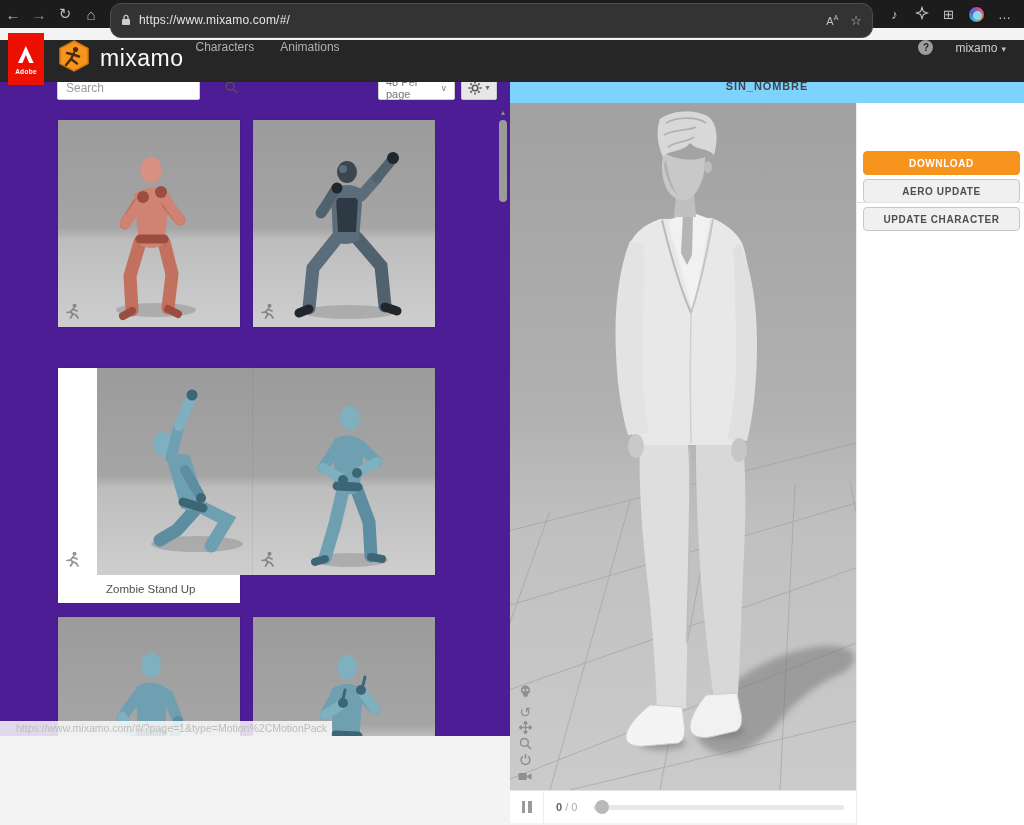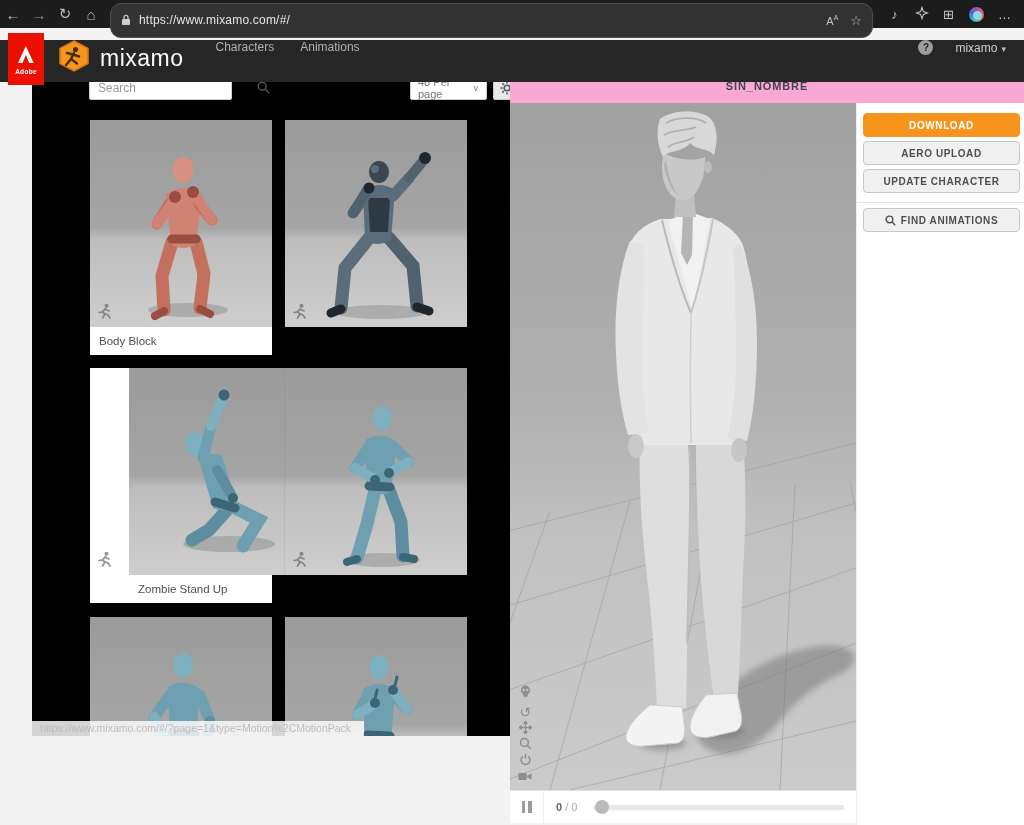--- a/index.html
+++ b/index.html
@@ -30,30 +30,30 @@
   
   .app-header { position:absolute; top:40px; left:0; width:1024px; height:42px; background:#262626;
                 display:flex; align-items:flex-start; z-index:30; }
   .adobe-tab { position:absolute; top:33px; left:8px; width:36px; height:52px; background:#eb1000; z-index:45;
                display:flex; flex-direction:column; align-items:center; justify-content:center; cursor:pointer; }
   .adobe-tab svg { display:block; }
   .adobe-word { color:#fff; font-size:6.5px; font-weight:bold; margin-top:3px; letter-spacing:.3px; }
   .brand { display:flex; align-items:center; margin-left:57px; cursor:pointer; }
   .hex { margin-right:9px; }
   .brand-name { color:#fafafa; font-size:23px; font-weight:500; letter-spacing:.5px; }
-  .main-nav { display:flex; margin-left:32px; gap:26px; }
+  .main-nav { display:flex; margin-left:12px; gap:26px; }
   .nav-item { color:#b0b0b0; font-size:12px; cursor:pointer; }
   .hdr-right { margin-left:auto; display:flex; align-items:center; gap:22px; padding-right:18px; }
   .help-btn { width:15px; height:15px; border-radius:50%; background:#9d9d9d; color:#262626;
               font-size:10px; font-weight:bold; text-align:center; line-height:15px; cursor:pointer; }
   .user-menu { color:#cfcfcf; font-size:12px; cursor:pointer; }
   .user-menu .caret { font-size:9px; color:#bdbdbd; margin-left:4px; }
 
   
-  .left-panel { position:absolute; top:70px; left:0; width:510px; height:666px; background:#000000; overflow:hidden;margin-left:32px; }
+  .left-panel { position:absolute; top:70px; left:0; width:510px; height:666px; background:#4c1d95; overflow:hidden; }
   .search-box { position:absolute; left:57px; top:5px; width:143px; height:25px; background:#fff;
                 border:1px solid #cfcfcf; border-radius:2px; display:flex; align-items:center; }
   .search-box input { border:none; outline:none; flex:1; font-size:12px; color:#444; padding:0 4px 0 8px;
                       font-family:inherit; background:transparent; }
   .search-box input::placeholder { color:#9b9b9b; }
   .search-box .sicon { margin-right:7px; display:inline-flex; cursor:pointer; }
   .per-page { position:absolute; left:378px; top:5px; width:77px; height:25px; background:#fff;
               border:1px solid #cfcfcf; border-radius:2px; display:flex; align-items:center;
               font-size:11px; color:#777; padding:8px 7px; cursor:pointer; }
   .per-page .chev { margin-left:auto; color:#888; font-size:9px; }
@@ -66,37 +66,37 @@
   .card .thumb { width:182px; height:207px; display:block; cursor:pointer; }
   .card .runicon { position:absolute; left:6px; top:183px; opacity:.75; }
   .card .label { height:28px; line-height:28px; padding-left:9px; font-size:11.5px; color:#4f4f4f;
                  background:#fff; white-space:nowrap; overflow:hidden; }
 
   .vscroll { position:absolute; right:2px; top:38px; width:10px; height:717px; }
   .vscroll .up { font-size:7px; color:#8a8a8a; text-align:center; display:block; cursor:pointer; line-height:10px; }
   .vscroll .thumbbar { position:absolute; left:1px; top:12px; width:8px; height:82px; background:#9b9b9b;
                        border-radius:4px; cursor:pointer; }
   .status-pop { position:absolute; left:0; bottom:0; height:15px; width:332px; background:rgba(250,250,250,.85);
-                color:#bcbcbc; font-size:10.5px; line-height:15px; padding-left:8px;
+                color:#bcbcbc; font-size:10.5px; line-height:15px; padding-left:16px;
                 white-space:nowrap; overflow:hidden; z-index:20; }
 
   
-  .right-title { position:absolute; top:70px; left:510px; width:514px; height:33px; background:#f9a8d4;
+  .right-title { position:absolute; top:70px; left:510px; width:514px; height:33px; background:#7dd3fc;
                  text-align:center; line-height:33px; font-size:11px; font-weight:bold; color:#3f454d;
                  letter-spacing:.9px; z-index:5; }
   .viewport { position:absolute; top:103px; left:510px; width:346px; height:687px; cursor:grab; }
   .viewport svg.scene { display:block; }
   .tool-col { position:absolute; top:103px; left:510px; width:30px; z-index:6; }
   .tool { position:absolute; left:7px; width:16px; height:16px; color:#8f8f8f; cursor:pointer;
           display:flex; align-items:center; justify-content:center; font-size:14px; }
 
   .sidebar { position:absolute; top:103px; left:856px; width:168px; height:722px; background:#fff; border-left:1px solid #ececec; }
   .sbtn { position:absolute; left:6px; width:157px; height:24px; border-radius:4px; font-size:10px;
           font-weight:bold; letter-spacing:.6px; color:#4e4e4e; background:#f0f0f0; border:1px solid #c8c8c8;
-          display:flex; align-items:center; justify-content:center; gap:5px; cursor:pointer; }
+          display:flex; align-items:center; justify-content:center; gap:5px; cursor:pointer;margin-top:38px; }
   .sbtn.primary { background:#f7941e; border-color:#f7941e; color:#fff; }
   .sb-divider { position:absolute; left:0; width:168px; height:1px; background:#e2e2e2; }
 
   .playback { position:absolute; top:790px; left:510px; width:346px; height:33px; background:#fff;
               border-top:1px solid #e3e3e3; display:flex; align-items:center; z-index:6; }
   .pause-btn { width:34px; height:33px; display:flex; align-items:center; justify-content:center; gap:3px;
                cursor:pointer; border-right:1px solid #eee; }
   .pause-btn i { display:block; width:3.5px; height:12px; background:#9a9a9a; }
   .frames { font-size:11px; margin-left:12px; color:#aaa; white-space:nowrap; }
   .frames .cur { color:#666; font-weight:bold; }
@@ -253,21 +253,20 @@
             <circle cx="10.5" cy="2.8" r="2" fill="#6f6f6f"></circle>
             <g stroke="#6f6f6f" stroke-width="1.7" fill="none" stroke-linecap="round">
               <path d="M9.5,5.5 L6.5,9 L9,11"></path>
               <path d="M6.5,9 L3,9.5"></path>
               <path d="M9,11 L6.5,15"></path>
               <path d="M9,11 L12,12 L14,15"></path>
               <path d="M9.5,6.5 L13,8"></path>
             </g>
           </svg>
       </span>
-      <div class="label">Body Block</div>
     </div>
 
     <div class="card" style="left:253px; top:50px;">
       <svg class="thumb" viewBox="0 0 182 207">
         <rect width="182" height="207" fill="url(#thumbbg)"></rect>
         <ellipse cx="96" cy="192" rx="46" ry="7" fill="#878787" opacity=".45"></ellipse>
         <g stroke-linecap="round" fill="none">
           <path d="M84,118 L60,148 L56,188" stroke="#5b6d7a" stroke-width="13"></path>
           <path d="M104,118 L128,146 L132,186" stroke="#51626f" stroke-width="13"></path>
           <path d="M56,189 l-10,4" stroke="#20262c" stroke-width="9"></path>
@@ -538,30 +537,23 @@
     <span class="tool" style="top:665px">
       <svg width="14" height="11" viewBox="0 0 16 12">
           <rect x="0.5" y="2" width="9.5" height="8" rx="1.5" fill="#8f8f8f"></rect>
           <polygon points="10.5,5 15.5,2.5 15.5,9.5 10.5,7" fill="#8f8f8f"></polygon>
         </svg>
     </span>
   </div>
 
   <div class="sidebar">
     <button class="sbtn primary" style="top:10px">DOWNLOAD</button>
-    <button class="sbtn" style="top:38px">AERO UPLOAD</button>
+    <button class="sbtn" style="top:38px">AERO UPDATE</button>
     <button class="sbtn" style="top:66px">UPDATE CHARACTER</button>
     <div class="sb-divider" style="top:99px"></div>
-    <button class="sbtn" style="top:105px">
-      <svg width="11" height="11" viewBox="0 0 14 14">
-          <circle cx="5.6" cy="5.6" r="4.2" fill="none" stroke="#4e4e4e" stroke-width="1.8"></circle>
-          <line x1="9" y1="9" x2="13" y2="13" stroke="#4e4e4e" stroke-width="1.8"></line>
-        </svg>
-      <span>FIND ANIMATIONS</span>
-    </button>
   </div>
 
   <div class="playback">
     <span class="pause-btn">
         <i></i>
         <i></i>
       </span>
     <span class="frames">
       <span class="cur">0</span>
       <span> </span><span>/</span><span> </span>

